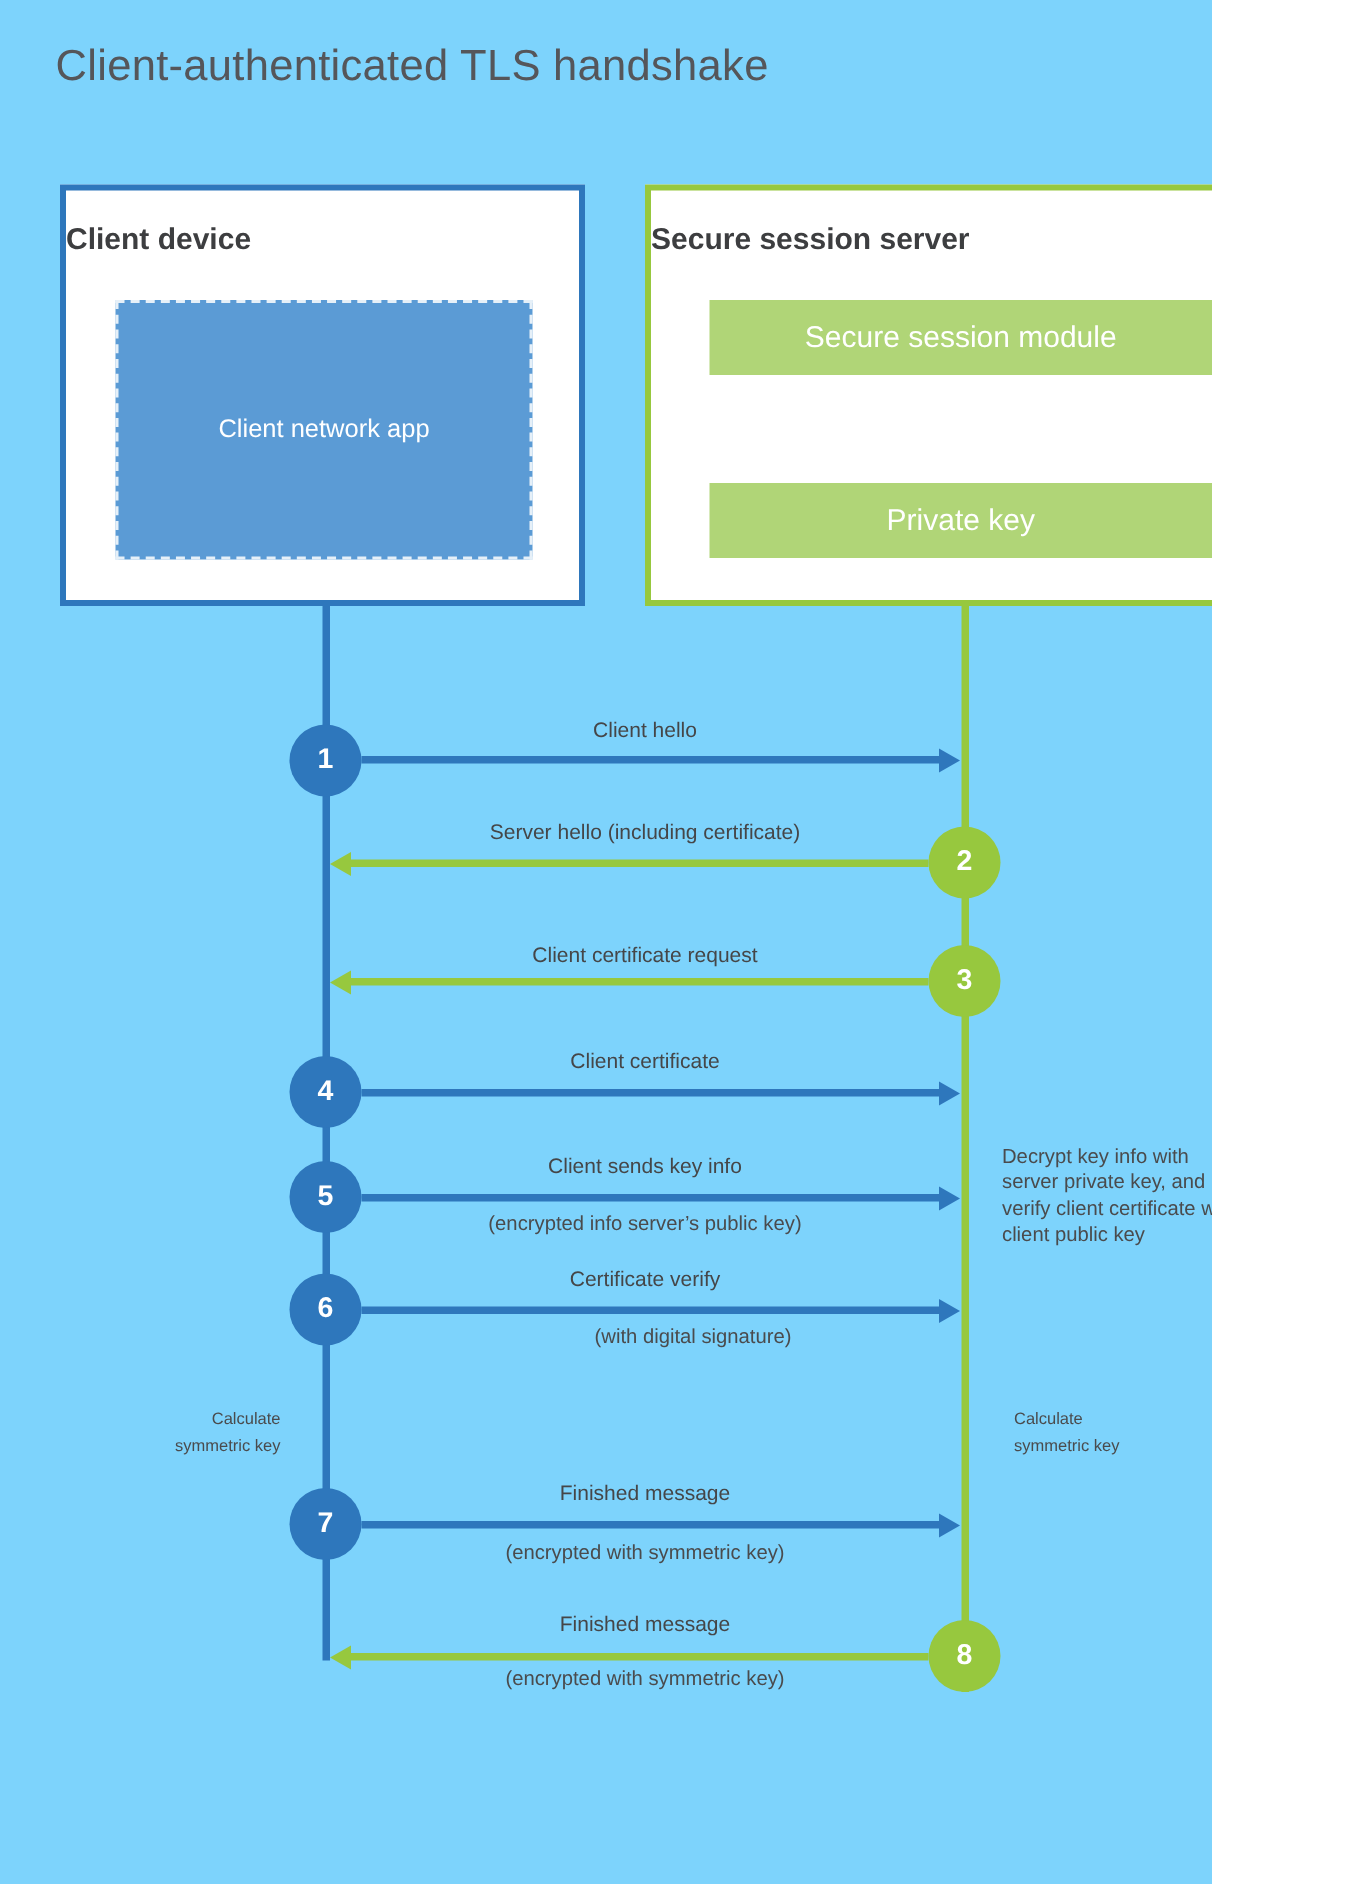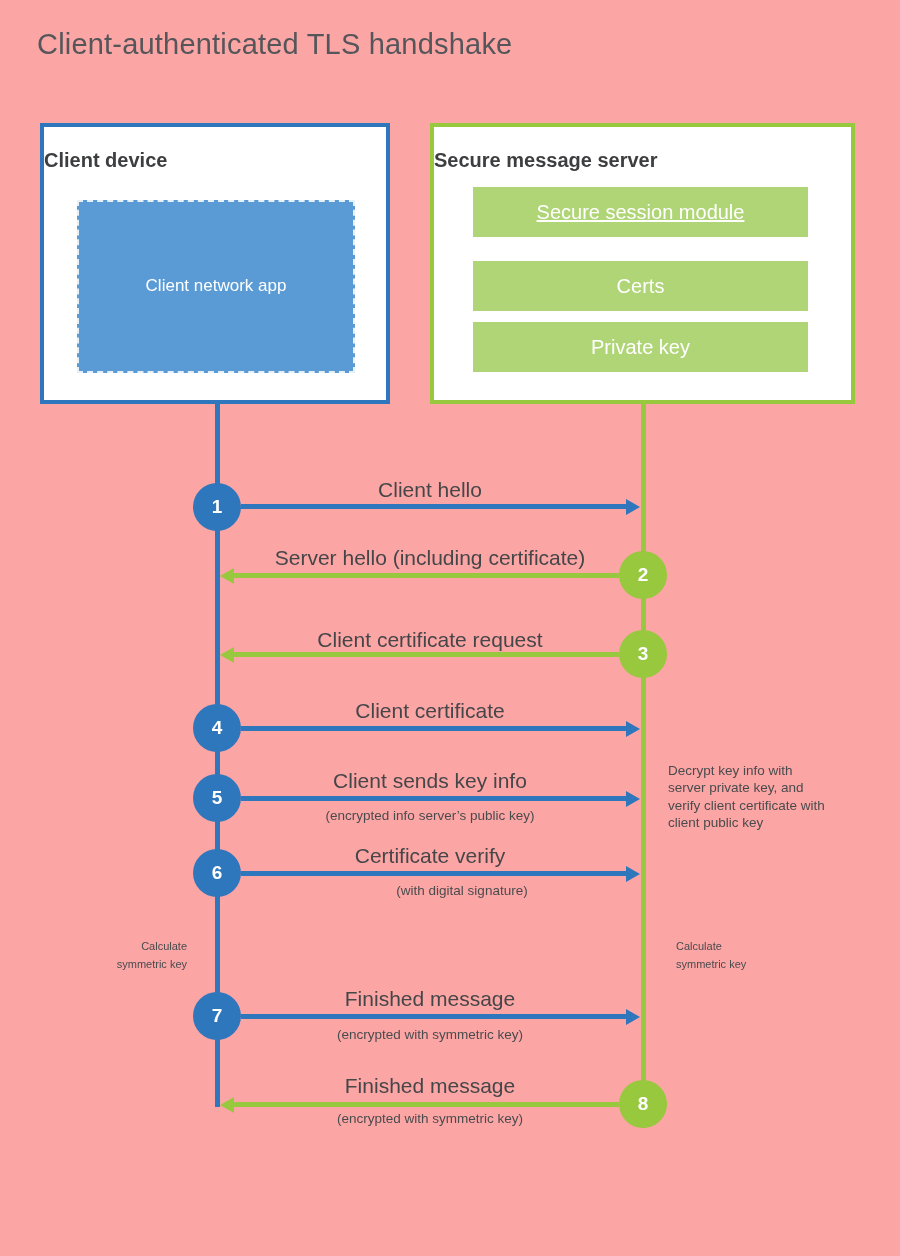--- a/index.html
+++ b/index.html
@@ -8,21 +8,21 @@
     --green:#97c83e;
     --light-green:#b0d577;
     --title-gray:#55565a;
     --heading-dark:#3d3e40;
     --label-gray:#454648;
     --note-gray:#4a4b4d;
   }
   *{margin:0;padding:0;box-sizing:border-box;}
   html,body{background:#ffffff;}
   body{font-family:"Liberation Sans","DejaVu Sans",sans-serif;}
-  .canvas{position:relative;width:900px;height:1256px;background:#fca5a5;overflow:hidden;}
+  .canvas{position:relative;width:808px;height:1256px;background:#7dd3fc;overflow:hidden;}
 
   .page-title{position:absolute;left:37px;top:28px;font-size:29px;font-weight:300;color:var(--title-gray);letter-spacing:.2px;}
 
   .actor-box{position:absolute;top:123px;height:281px;background:#fff;}
   .actor-box.blue{left:40px;width:350px;border:4px solid var(--blue);}
   .actor-box.green{left:430px;width:425px;border:4px solid var(--green);}
   .actor-title{margin-top:22px;font-size:20px;font-weight:700;color:var(--heading-dark);}
 
   .app-box{position:absolute;left:33px;top:73px;width:278px;height:173px;background:var(--light-blue);
     border:2px dashed rgba(255,255,255,.85);display:flex;align-items:center;justify-content:center;
@@ -42,21 +42,21 @@
 
   .arrow{position:absolute;height:5px;width:385px;z-index:2;}
   .arrow.blue{background:var(--blue);color:var(--blue);left:241px;}
   .arrow.green{background:var(--green);color:var(--green);left:234px;}
   .arrow.right::after{content:"";position:absolute;left:100%;top:50%;transform:translateY(-50%);
     border:8px solid transparent;border-right:0;border-left:14px solid;}
   .arrow.left::after{content:"";position:absolute;right:100%;top:50%;transform:translateY(-50%);
     border:8px solid transparent;border-left:0;border-right:14px solid;}
 
   .msg-label{position:absolute;left:430px;transform:translateX(-50%);white-space:nowrap;
-    font-size:21px;color:var(--label-gray);z-index:2;}
+    font-size:14px;color:var(--label-gray);z-index:2;}
   .msg-sub{position:absolute;left:430px;transform:translateX(-50%);white-space:nowrap;
     font-size:13.5px;color:var(--note-gray);z-index:2;}
 
   .side-note{position:absolute;left:668px;top:762px;width:162px;font-size:13.5px;line-height:17.3px;color:var(--note-gray);}
   .calc-note{position:absolute;top:938px;font-size:11px;line-height:17.5px;color:var(--note-gray);}
   .calc-note.left{left:92px;width:95px;text-align:right;}
   .calc-note.right{left:676px;width:95px;text-align:left;}
 </style>
 </head>
 <body>
@@ -66,26 +66,23 @@
   <div class="page-title">Client-authenticated TLS handshake</div>
 
   <div class="actor-box blue">
     <div class="actor-title">Client device</div>
     <div class="app-box">
       <span>Client network app</span>
     </div>
   </div>
 
   <div class="actor-box green">
-    <div class="actor-title">Secure message server</div>
-    <div class="module-bar" style="top:60px;text-decoration:underline;">
+    <div class="actor-title">Secure session server</div>
+    <div class="module-bar" style="top:73px;">
       <span>Secure session module</span>
-    </div>
-    <div class="module-bar" style="top:134px;">
-      <span>Certs</span>
     </div>
     <div class="module-bar" style="top:195px;">
       <span>Private key</span>
     </div>
   </div>
 
   <div class="vline blue"></div>
   <div class="vline green"></div>
 
   <div class="step-circle blue" style="top:483px;">

